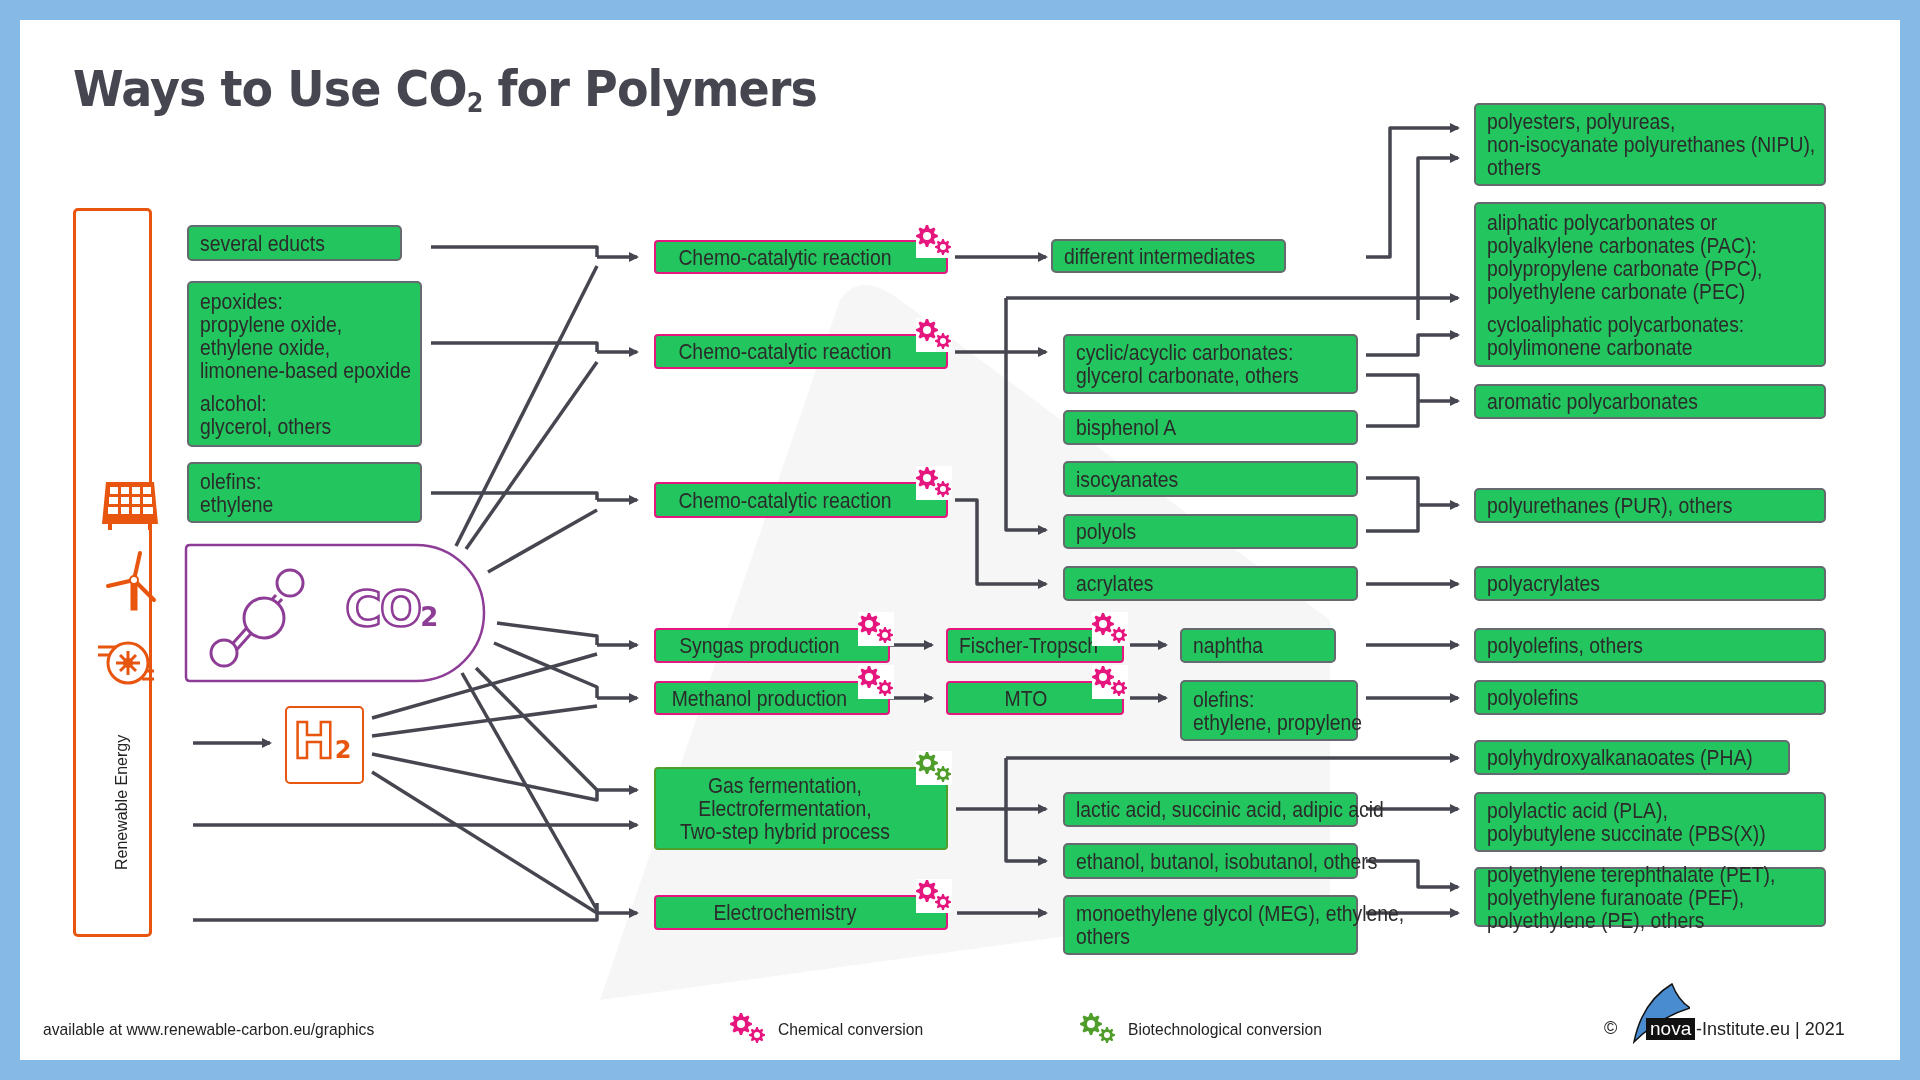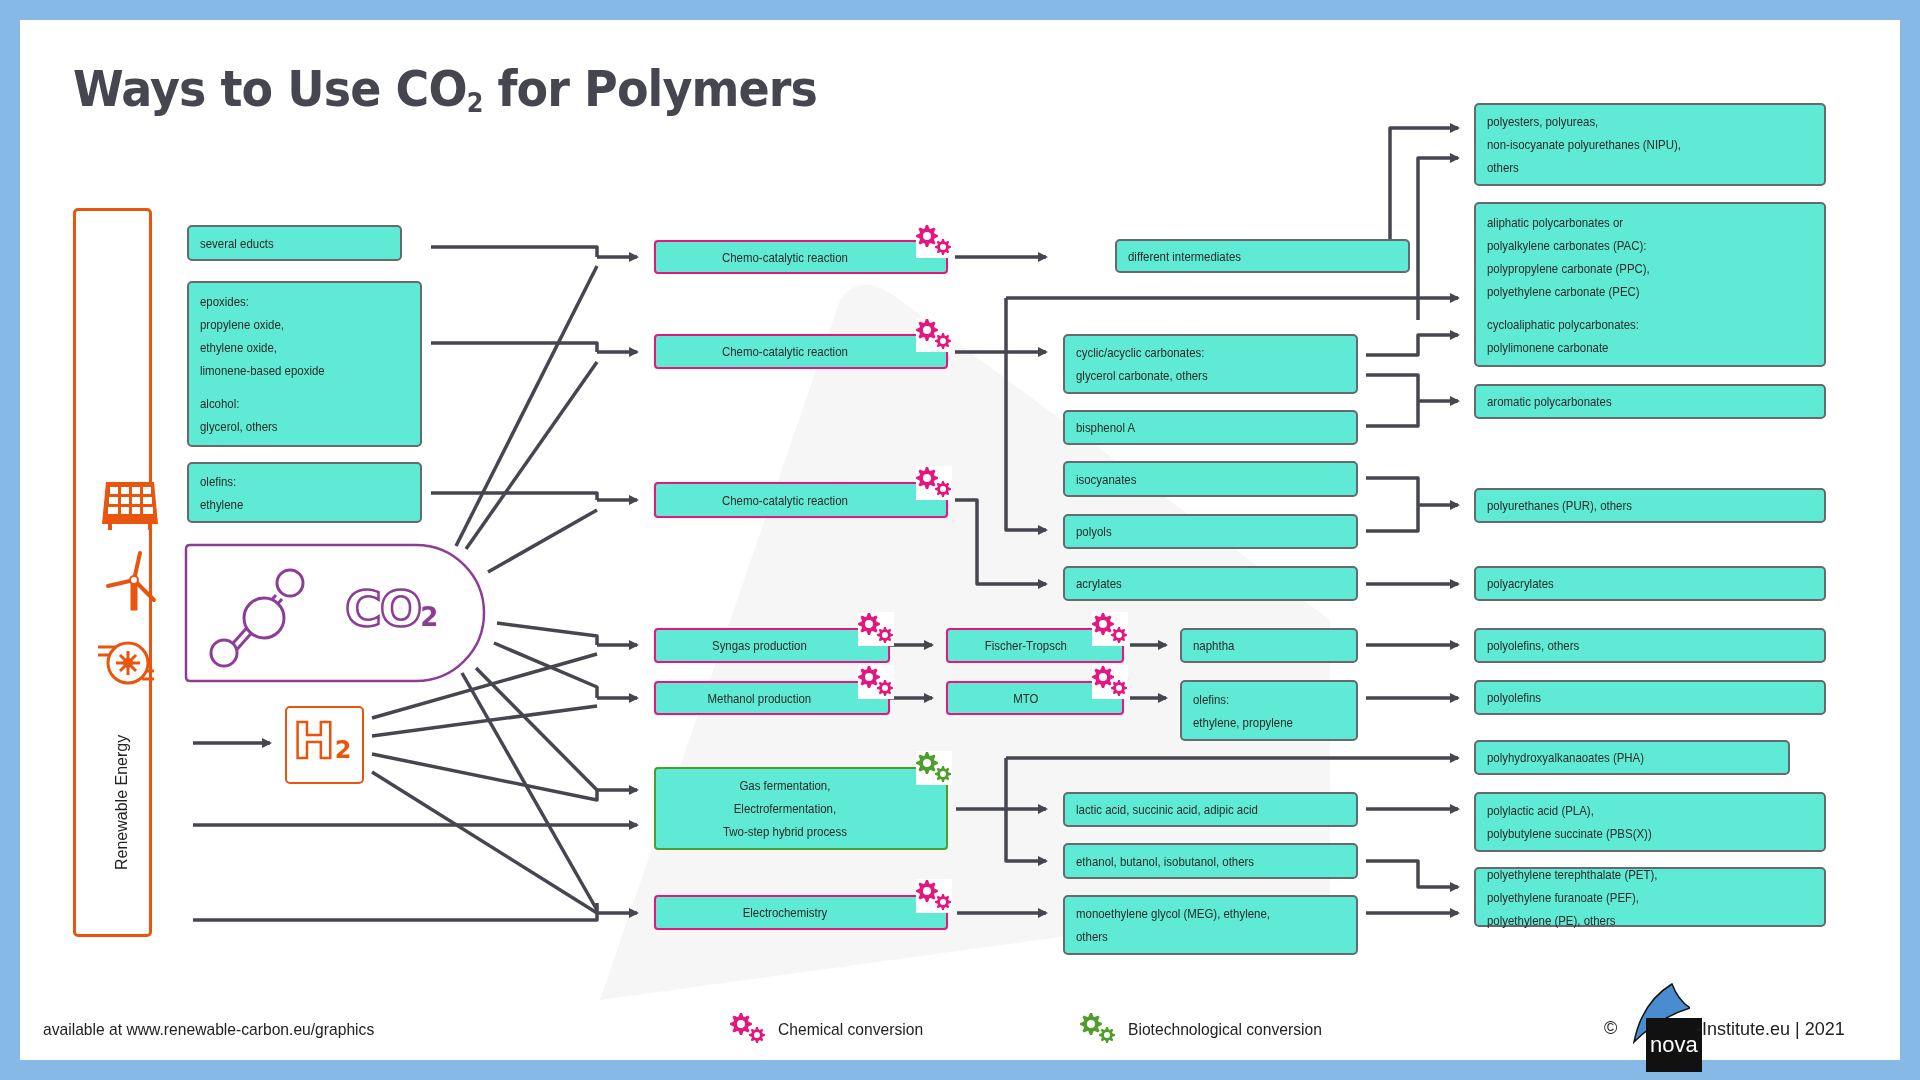--- a/index.html
+++ b/index.html
@@ -1,21 +1,21 @@
 <!DOCTYPE html>
 <html><head>
 <meta charset="utf-8">
 <style>
   html, body { margin: 0; padding: 0; }
   body { width: 1920px; height: 1080px; background: #86b9e6; position: relative; overflow: hidden; font-family: "Liberation Sans", sans-serif; }
   .canvas { position: absolute; left: 20px; top: 20px; width: 1880px; height: 1040px; background: #ffffff; }
   .abs { position: absolute; }
   .title { position: absolute; left: 73px; top: 60px; font-family: "DejaVu Sans", sans-serif; font-weight: bold; font-size: 50px; color: #464650; letter-spacing: -1px; transform: scaleX(0.92); transform-origin: left; white-space: nowrap; }
   .title sub { font-size: 26px; vertical-align: -6px; }
-  .box { position: absolute; box-sizing: border-box; border: 2.5px solid #646a6e; border-radius: 5px; background: #5eead4; color: #2b2b2b; font-family: "Liberation Sans", sans-serif; font-size: 13px; line-height: 23px; padding: 4px 11px; display: flex; flex-direction: column; justify-content: center; transform-origin: left; }
+  .box { position: absolute; box-sizing: border-box; border: 2.5px solid #646a6e; border-radius: 5px; background: #22c55e; color: #2b2b2b; font-family: "Liberation Sans", sans-serif; font-size: 22px; line-height: 23px; padding: 4px 11px; display: flex; flex-direction: column; justify-content: center; transform-origin: left; }
   .box .t { display: block; transform: scaleX(0.88); transform-origin: left; white-space: nowrap; }
   .box .gap { height: 10px; }
   .proc { border-color: #e5177e; border-radius: 4px; text-align: center; }
   .bio { border-color: #4f9d2a; }
   .re { position: absolute; left: 73px; top: 208px; width: 79px; height: 729px; box-sizing: border-box; border: 3px solid #e8550f; border-radius: 5px; background: #fff; }
   .re-label { position: absolute; left: 113px; top: 870px; transform: rotate(-90deg); transform-origin: left top; font-size: 16px; color: #222; white-space: nowrap; }
   .footer-text { position: absolute; font-size: 17px; color: #222; white-space: nowrap; transform: scaleX(0.92); transform-origin: left; }
   svg.lines { position: absolute; left: 0; top: 0; }
   .gear { position: absolute; width: 40px; height: 34px; background: transparent; }
 </style>
@@ -279,40 +279,40 @@
       </svg></div>
     <div class="gear" style="left: 1078px; top: 1012px;"><svg width="40" height="34">
         <rect x="2" y="0" width="36" height="34" fill="#fff"></rect>
         <path d="M23.9 10.9 L23.9 13.1 L20.6 14.3 L20.0 15.7 L21.5 19.0 L20.0 20.5 L16.7 19.0 L15.3 19.6 L14.1 22.9 L11.9 22.9 L10.7 19.6 L9.3 19.0 L6.0 20.5 L4.5 19.0 L6.0 15.7 L5.4 14.3 L2.1 13.1 L2.1 10.9 L5.4 9.7 L6.0 8.3 L4.5 5.0 L6.0 3.5 L9.3 5.0 L10.7 4.4 L11.9 1.1 L14.1 1.1 L15.3 4.4 L16.7 5.0 L20.0 3.5 L21.5 5.0 L20.0 8.3 L20.6 9.7 Z" fill="#4f9d2a"></path>
         <circle cx="13" cy="12" r="4" fill="#fff"></circle>
         <path d="M37.0 22.2 L37.0 23.8 L34.5 24.7 L34.1 25.7 L35.2 28.1 L34.1 29.2 L31.7 28.1 L30.7 28.5 L29.8 31.0 L28.2 31.0 L27.3 28.5 L26.3 28.1 L23.9 29.2 L22.8 28.1 L23.9 25.7 L23.5 24.7 L21.0 23.8 L21.0 22.2 L23.5 21.3 L23.9 20.3 L22.8 17.9 L23.9 16.8 L26.3 17.9 L27.3 17.5 L28.2 15.0 L29.8 15.0 L30.7 17.5 L31.7 17.9 L34.1 16.8 L35.2 17.9 L34.1 20.3 L34.5 21.3 Z" fill="#4f9d2a"></path>
         <circle cx="29" cy="23" r="3" fill="#fff"></circle>
       </svg></div>
   </div>
 
-<div class="box" style="left:1115px;top:239px;width:295px;height:34px">
+<div class="box" style="left:1051px;top:239px;width:235px;height:34px">
     <span class="t">different intermediates</span>
   </div>
 <div class="box" style="left:1063px;top:334px;width:295px;height:60px">
   <span class="t">cyclic/acyclic carbonates:</span>
   <span class="t">glycerol carbonate, others</span>
 </div>
 <div class="box" style="left:1063px;top:410px;width:295px;height:35px">
     <span class="t">bisphenol A</span>
   </div>
 <div class="box" style="left:1063px;top:461px;width:295px;height:36px">
     <span class="t">isocyanates</span>
   </div>
 <div class="box" style="left:1063px;top:514px;width:295px;height:35px">
     <span class="t">polyols</span>
   </div>
 <div class="box" style="left:1063px;top:566px;width:295px;height:35px">
     <span class="t">acrylates</span>
   </div>
-<div class="box" style="left:1180px;top:628px;width:178px;height:35px">
+<div class="box" style="left:1180px;top:628px;width:156px;height:35px">
     <span class="t">naphtha</span>
   </div>
 <div class="box" style="left:1180px;top:680px;width:178px;height:61px">
   <span class="t">olefins:</span>
   <span class="t">ethylene, propylene</span>
 </div>
 <div class="box" style="left:1063px;top:792px;width:295px;height:35px">
     <span class="t">lactic acid, succinic acid, adipic acid</span>
   </div>
 <div class="box" style="left:1063px;top:843px;width:295px;height:36px">
@@ -365,14 +365,14 @@
   <span class="t">polyethylene (PE), others</span>
 </div>
 
 <div class="footer-text" style="left:43px;top:1020px">available at www.renewable-carbon.eu/graphics</div>
 <div class="footer-text" style="left:778px;top:1020px">Chemical conversion</div>
 <div class="footer-text" style="left:1128px;top:1020px">Biotechnological conversion</div>
 <div class="abs" style="left:1604px;top:1018px;font-size:18px;color:#222">©</div>
 <svg class="abs" style="left:1628px;top:982px" width="62" height="62">
   <path d="M6 60 Q14 20 44 2 Q50 18 62 26 Q30 36 6 60 Z" fill="#4a8cd0" stroke="#111" stroke-width="1.5"></path>
 </svg>
-<div class="abs" style="left:1646px;top:1018px;background:#111;color:#fff;font-size:22px;padding:16px 4px;line-height:22px">nova</div>
+<div class="abs" style="left:1646px;top:1018px;background:#111;color:#fff;font-size:19px;padding:0 4px;line-height:22px">nova</div>
 <div class="abs" style="left:1696px;top:1019px;font-size:18px;color:#222">-Institute.eu | 2021</div>
 
 </body></html>

